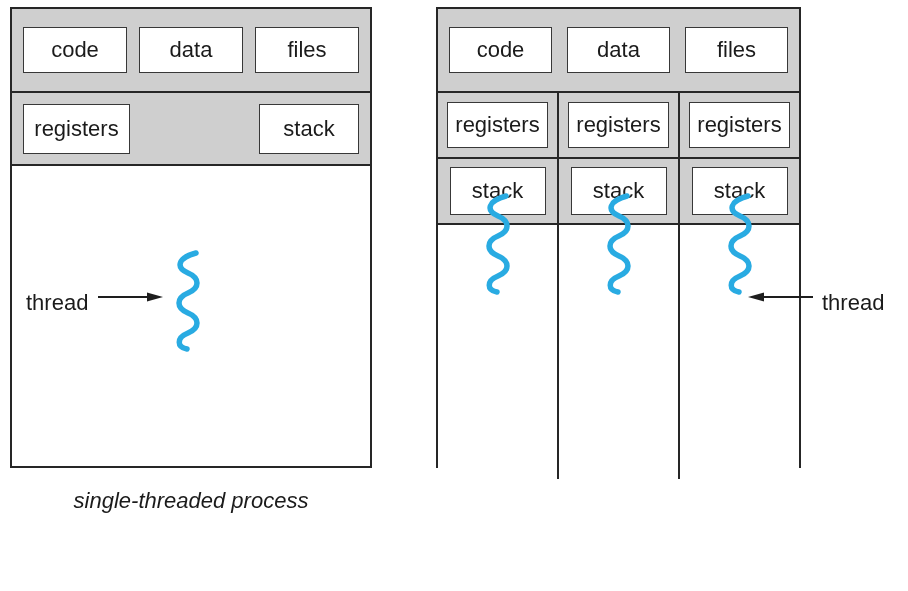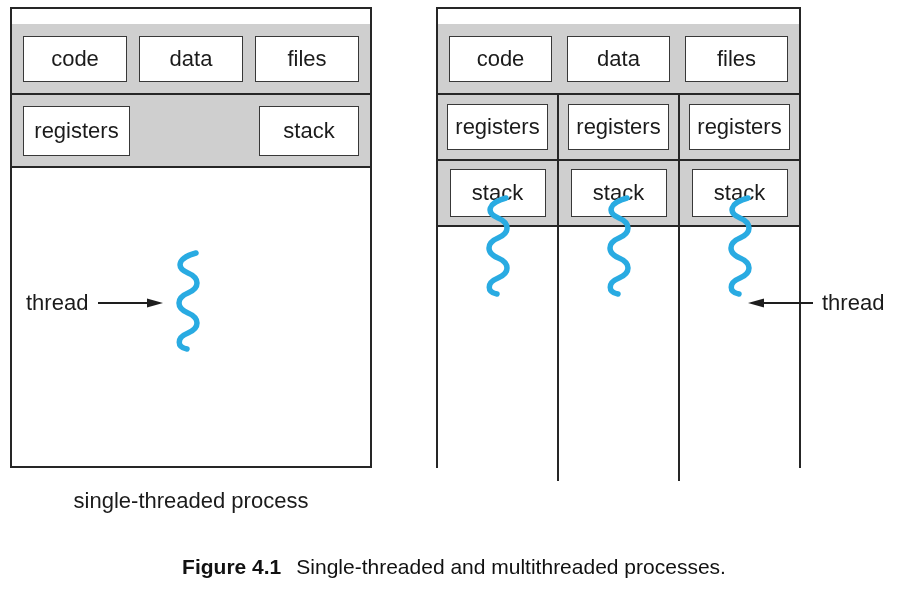--- a/index.html
+++ b/index.html
@@ -18,21 +18,21 @@
     position:absolute;top:7px;height:461px;background:#ffffff;
     border:2px solid var(--line-dark);box-sizing:border-box;
   }
   .pbox.left{left:10px;width:362px;}
   .pbox.right{left:436px;width:365px;}
   .grayrow{
     background:var(--panel-gray);border-bottom:2px solid var(--line-dark);
     display:flex;align-items:center;justify-content:space-between;
     padding:0 11px;box-sizing:border-box;
   }
-  .row1{height:71px;margin-top:15px;}
+  .row1{height:84px;}
   .row2{height:73px;}
   .mcell{
     background:#ffffff;border:1.5px solid #383838;box-sizing:border-box;
     display:flex;align-items:center;justify-content:center;
     font-size:22px;line-height:1;color:var(--text-dark);
   }
   .c-top{width:104px;height:46px;}
   .c-top-r{width:103px;height:46px;}
   .c-reg{width:107px;height:50px;}
   .c-stk{width:100px;height:50px;}
@@ -44,31 +44,31 @@
     border-bottom:2px solid var(--line-dark);box-sizing:border-box;
     display:flex;align-items:center;justify-content:center;
   }
   .c-reg2{width:101px;height:46px;}
   .c-stk2{width:96px;height:48px;}
   .colwhite{flex:1;background:#ffffff;}
   .squiggle{position:absolute;width:36px;height:102px;}
   .squiggle path{fill:none;stroke:var(--thread-blue);stroke-width:5.5;stroke-linecap:round;stroke-linejoin:round;}
   .squiggle-left{left:170px;top:250px;}
   .col .squiggle{top:100px;left:50%;transform:translateX(-50%);}
-  .annot{position:absolute;display:flex;align-items:center;height:24px;}
+  .annot{position:absolute;display:flex;height:24px;}
   .annot-left{left:26px;top:291px;}
   .annot-right{left:748px;top:291px;}
   .annot .lbl{font-size:22px;line-height:24px;}
   .annot-left .lbl{margin-right:9px;}
   .annot-right .lbl{margin-left:8px;}
   .arrow{display:block;}
   .arrow line{stroke:#1e1e1e;stroke-width:2.2;}
   .arrow polygon{fill:#1e1e1e;}
   .proc-caption{
-    position:absolute;top:489px;text-align:center;font-size:22px;line-height:24px;
+    position:absolute;top:489px;text-align:center;font-size:22px;line-height:24px;font-style:italic;
   }
   .proc-caption.left{left:10px;width:362px;}
   .proc-caption.right{left:436px;width:365px;}
   .figcap{
     position:absolute;left:0;top:554px;width:908px;text-align:center;
     font-size:21px;line-height:25px;color:#111111;
   }
   .figcap .figlabel{font-weight:bold;}
   .figcap .figtext{margin-left:15px;}
 </style>
@@ -154,17 +154,14 @@
   <div class="annot annot-right">
     <svg class="arrow" width="66" height="12" viewBox="0 0 66 12">
       <polygon points="0,6 16,1.6 16,10.4"></polygon>
       <line x1="14" y1="6" x2="65" y2="6"></line>
     </svg>
     <span class="lbl">thread</span>
   </div>
 
   <div class="proc-caption left">single-threaded process</div>
 
-  <div class="figcap">
-    <span class="figlabel">Figure 4.1</span><span class="figtext">Single-threaded and multithreaded processes.</span>
-  </div>
 
 </div>
 
 </body></html>

